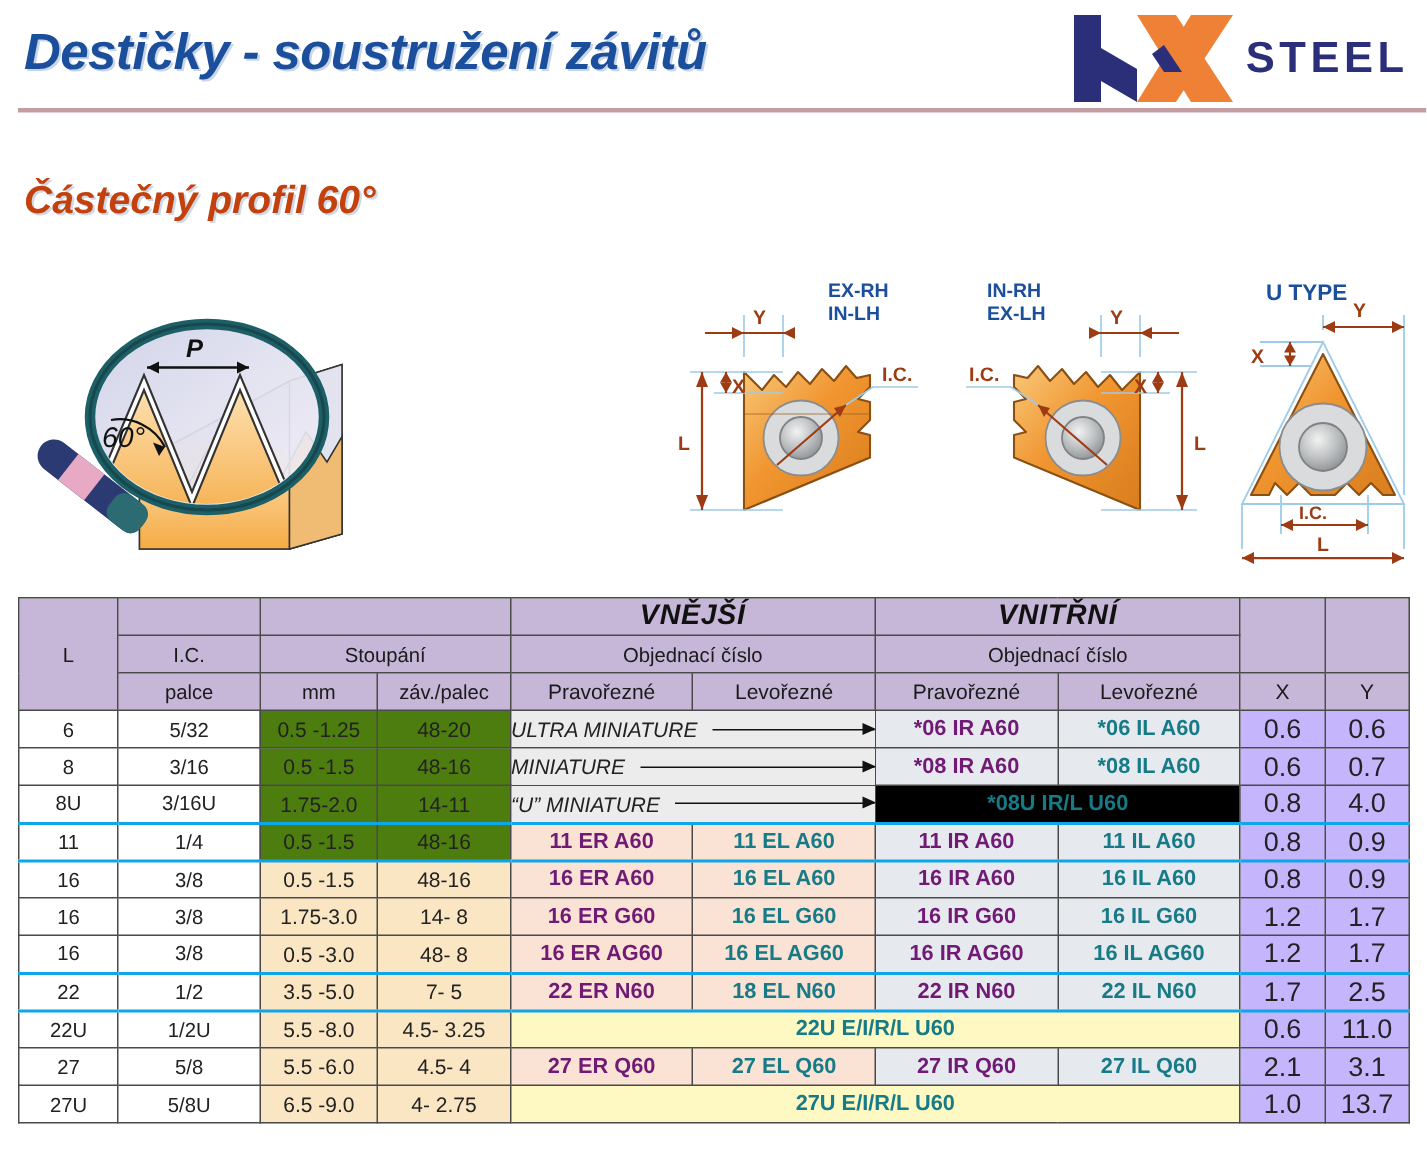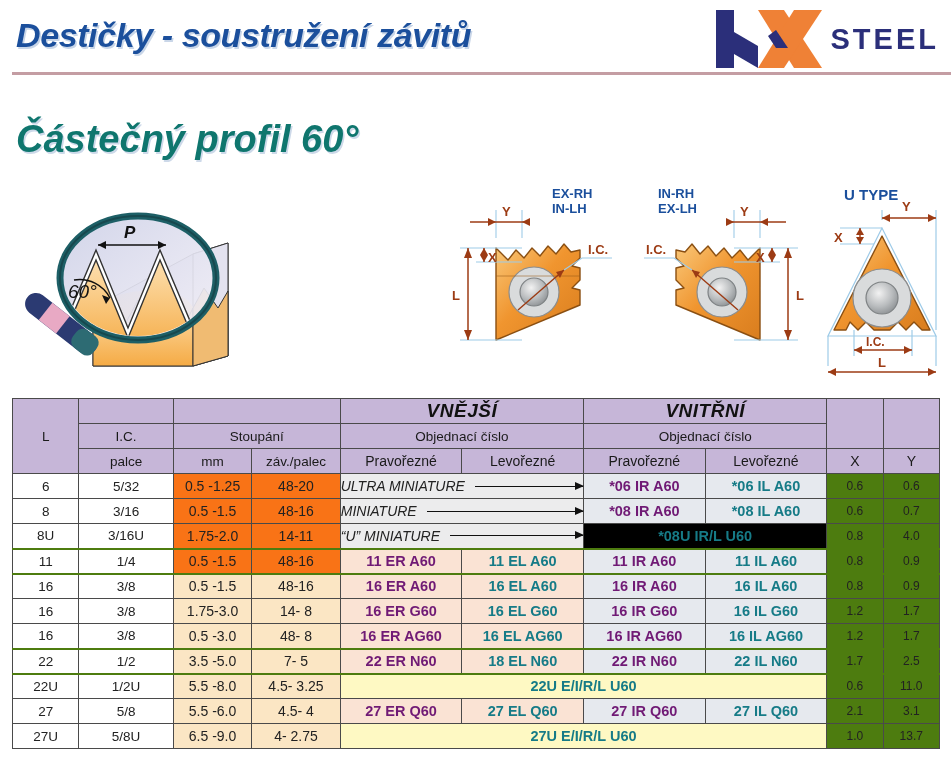--- a/index.html
+++ b/index.html
@@ -29,22 +29,22 @@
   }
   .logo-words .w2 { letter-spacing: 3px; }
   .rule {
     position: absolute; left: 12px; right: 0; top: 72px;
     height: 3px; background: #c49da3;
   }
 
   
   .section-title {
     position: absolute; left: 16px; top: 118px;
-    font-size: 38px; font-weight: bold; font-style: italic;
-    color: #0f766e; text-shadow: 1.5px 1.5px 0 #cdd9e9;
+    font-size: 26px; font-weight: bold; font-style: italic;
+    color: #c2410c; text-shadow: 1.5px 1.5px 0 #cdd9e9;
     white-space: nowrap;
   }
 
   
   .illus { position: absolute; left: 0; top: 180px; width: 951px; height: 210px; }
   .magnifier { position: absolute; left: 18px; top: 8px; }
   .inserts   { position: absolute; left: 430px; top: 0; }
 
   .dim-label {
     fill: #1b4f9c; font-family: "Liberation Sans", sans-serif;
@@ -76,37 +76,37 @@
   col.c-l   { width: 66px; }
   col.c-ic  { width: 94px; }
   col.c-mm  { width: 78px; }
   col.c-tpi { width: 88px; }
   col.c-ord { width: 121px; }
   col.c-xy  { width: 56px; }
 
   
   td.plain  { background: #ffffff; }
   td.pitch  { background: #fbe6c4; font-size: 14px; }
-  td.pitch.light { background: #f97316; margin-left: 20px; }
+  td.pitch.light { background: #4d7c0f; margin-left: 20px; }
   td.ext    { background: #fae3d4; font-weight: bold; font-size: 14.5px; }
   td.int    { background: #e6e9ee; font-weight: bold; font-size: 14.5px; }
   td.rh     { color: #701a75; }
   td.lh     { color: #167b87; }
   td.note {
     background: #ececed; font-style: italic; font-size: 14px;
     color: #222; text-align: left; padding-left: 10px; position: relative;
   }
   td.span-u {
     font-weight: bold; font-size: 14.5px; color: #167b87; text-align: center;
   }
   td.span-u.ext-bg { background: #fef9c3; }
   td.span-u.int-bg { background: #000000; }
-  td.xyval { background: #4d7c0f; font-size: 12px; }
-
-  tr.grp-end > td { border-bottom: 2px solid #4d7c0f; }
+  td.xyval { background: #c4b5fd; font-size: 18px; }
+
+  tr.grp-end > td { border-bottom: 2px solid #0ea5e9; }
 
   .note-inner { display: flex; align-items: center; width: 100%; }
   .note-txt { flex: 0 0 auto; padding-right: 10px; text-align: right; }
   .note-arrow { flex: 1 1 auto; position: relative; height: 1px; background: #111; }
   .note-arrow::after {
     content: ""; position: absolute; right: -1px; top: -4px;
     border-left: 9px solid #111;
     border-top: 4.5px solid transparent;
     border-bottom: 4.5px solid transparent;
   }

